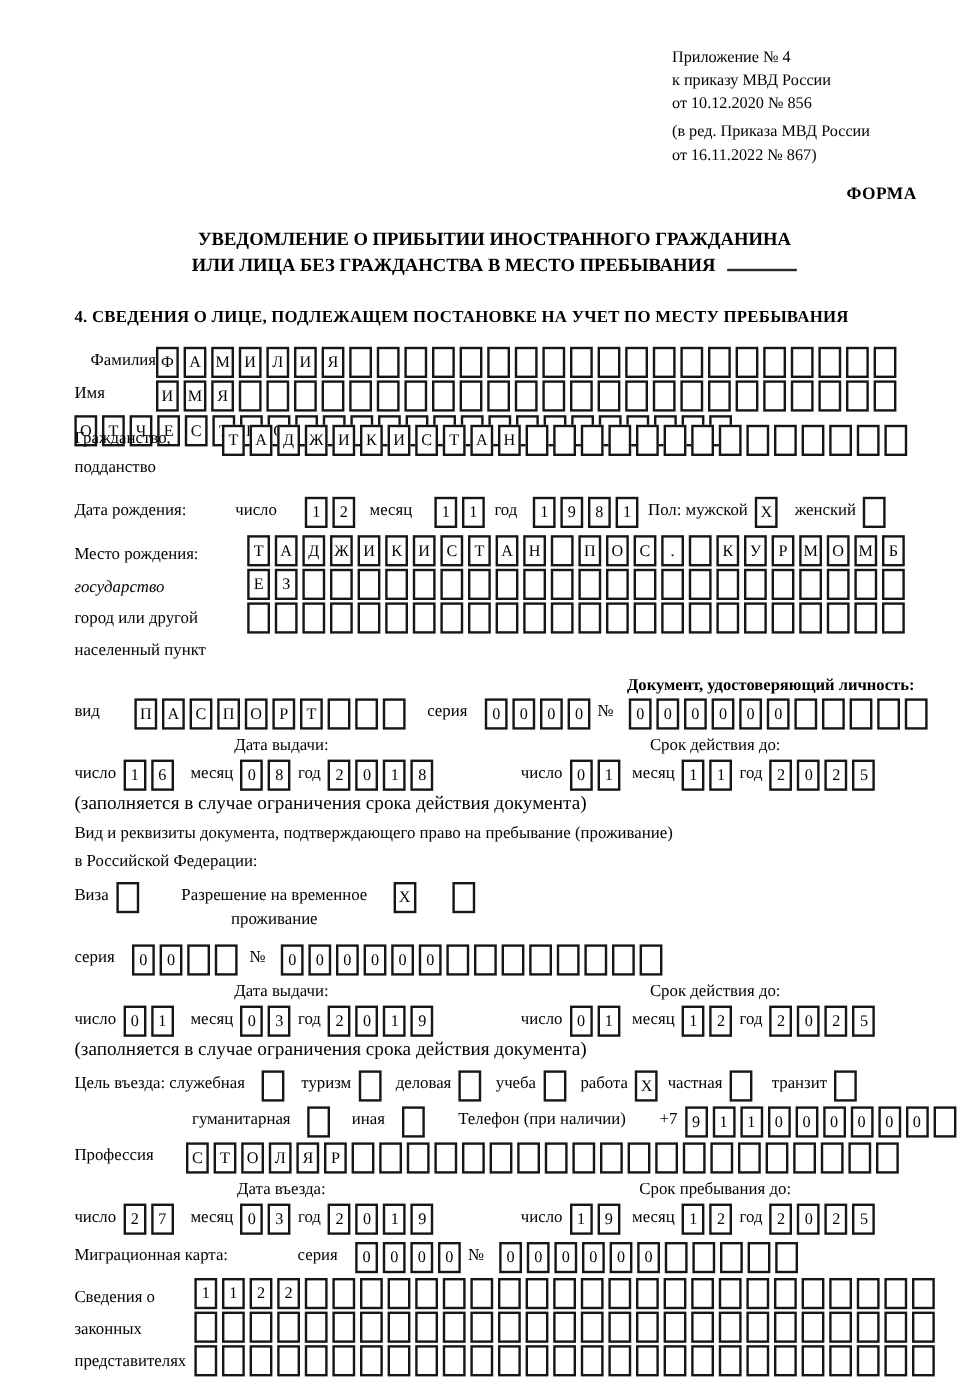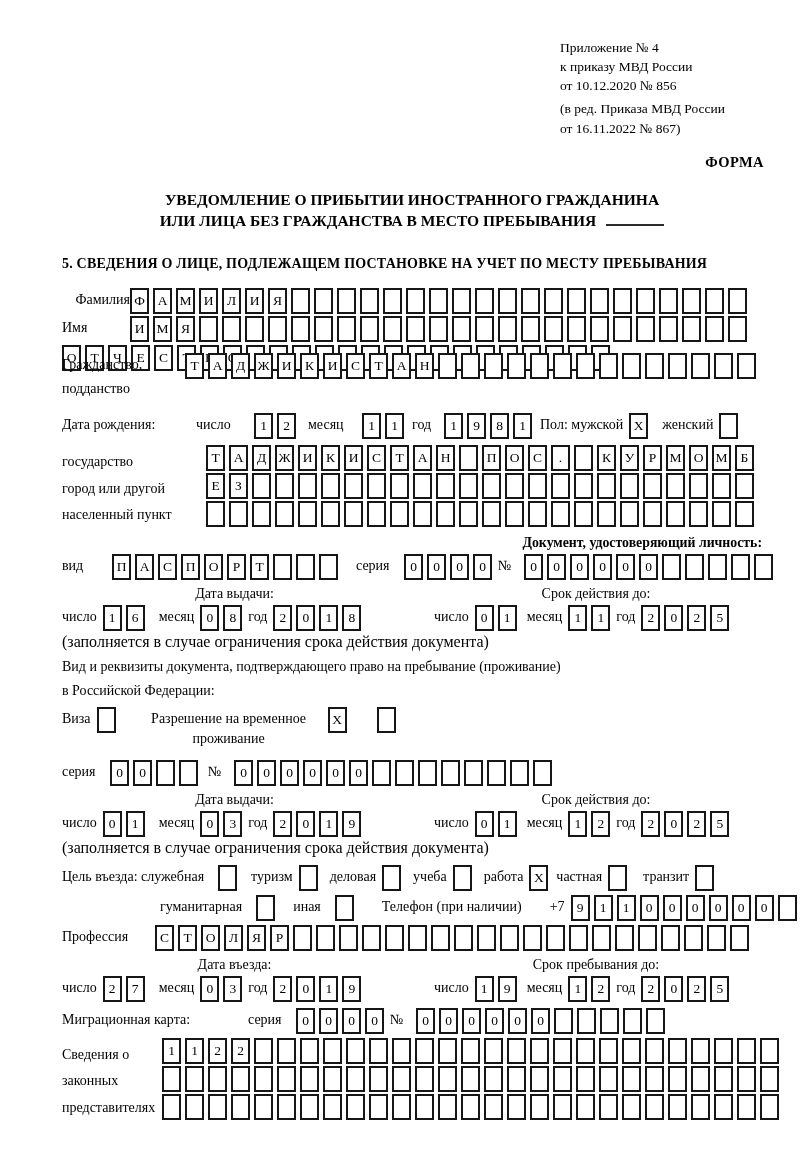--- a/index.html
+++ b/index.html
@@ -45,21 +45,21 @@
   <div class="gap">(в ред. Приказа МВД России</div>
   <div>от 16.11.2022 № 867)</div>
 </div>
 <div class="forma">ФОРМА</div>
 
 <div class="title">
   <div>УВЕДОМЛЕНИЕ О ПРИБЫТИИ ИНОСТРАННОГО ГРАЖДАНИНА</div>
   <div><span>ИЛИ ЛИЦА БЕЗ ГРАЖДАНСТВА В МЕСТО ПРЕБЫВАНИЯ</span><span class="blank-line"></span></div>
 </div>
 
-<div class="sec-head">5. СВЕДЕНИЯ О ЛИЦЕ, ПОДЛЕЖАЩЕМ ПОСТАНОВКЕ НА УЧЕТ ПО МЕСТУ ПРЕБЫВАНИЯ</div>
+<div class="sec-head">4. СВЕДЕНИЯ О ЛИЦЕ, ПОДЛЕЖАЩЕМ ПОСТАНОВКЕ НА УЧЕТ ПО МЕСТУ ПРЕБЫВАНИЯ</div>
 
 <div class="row mt16">
   <span class="lbl" style="width:68px;margin-top:4px;text-align:right;">Фамилия</span>
   <span class="cells"><span class="cell">Ф</span><span class="cell">А</span><span class="cell">М</span><span class="cell">И</span><span class="cell">Л</span><span class="cell">И</span><span class="cell">Я</span><span class="cell"></span><span class="cell"></span><span class="cell"></span><span class="cell"></span><span class="cell"></span><span class="cell"></span><span class="cell"></span><span class="cell"></span><span class="cell"></span><span class="cell"></span><span class="cell"></span><span class="cell"></span><span class="cell"></span><span class="cell"></span><span class="cell"></span><span class="cell"></span><span class="cell"></span><span class="cell"></span><span class="cell"></span><span class="cell"></span></span>
 </div>
 <div class="row mt2">
   <span class="lbl" style="width:68px;margin-top:4px;">Имя</span>
   <span class="cells"><span class="cell">И</span><span class="cell">М</span><span class="cell">Я</span><span class="cell"></span><span class="cell"></span><span class="cell"></span><span class="cell"></span><span class="cell"></span><span class="cell"></span><span class="cell"></span><span class="cell"></span><span class="cell"></span><span class="cell"></span><span class="cell"></span><span class="cell"></span><span class="cell"></span><span class="cell"></span><span class="cell"></span><span class="cell"></span><span class="cell"></span><span class="cell"></span><span class="cell"></span><span class="cell"></span><span class="cell"></span><span class="cell"></span><span class="cell"></span><span class="cell"></span></span>
 </div>
 <div class="row mt3">
@@ -82,21 +82,22 @@
   <span class="kv" style="margin-left:4px;width:26px;">год</span>
   <span class="cells"><span class="cell">1</span><span class="cell">9</span><span class="cell">8</span><span class="cell">1</span></span>
   <span class="kv" style="margin-left:4px;">Пол: мужской</span>
   <span class="cells"><span class="cell">X</span></span>
   <span class="kv" style="margin-left:10px;">женский</span>
   <span class="cells"><span class="cell"></span></span>
 </div>
 
 <div class="row mt6">
   <span class="lbl" style="width:144px;margin-top:4px;line-height:1.9;">
-    <span style="display:block;">государство</span>
+    <span style="display:block;">Место рождения:</span>
+    <span style="display:block;font-style:italic;">государство</span>
     <span style="display:block;">город или другой</span>
     <span style="display:block;">населенный пункт</span>
   </span>
   <span>
     <span class="cells" style="display:block;"><span class="cell">Т</span><span class="cell">А</span><span class="cell">Д</span><span class="cell">Ж</span><span class="cell">И</span><span class="cell">К</span><span class="cell">И</span><span class="cell">С</span><span class="cell">Т</span><span class="cell">А</span><span class="cell">Н</span><span class="cell"></span><span class="cell">П</span><span class="cell">О</span><span class="cell">С</span><span class="cell">.</span><span class="cell"></span><span class="cell">К</span><span class="cell">У</span><span class="cell">Р</span><span class="cell">М</span><span class="cell">О</span><span class="cell">М</span><span class="cell">Б</span></span>
     <span class="cells" style="display:block;margin-top:2px;"><span class="cell">Е</span><span class="cell">З</span><span class="cell"></span><span class="cell"></span><span class="cell"></span><span class="cell"></span><span class="cell"></span><span class="cell"></span><span class="cell"></span><span class="cell"></span><span class="cell"></span><span class="cell"></span><span class="cell"></span><span class="cell"></span><span class="cell"></span><span class="cell"></span><span class="cell"></span><span class="cell"></span><span class="cell"></span><span class="cell"></span><span class="cell"></span><span class="cell"></span><span class="cell"></span><span class="cell"></span></span>
     <span class="cells" style="display:block;margin-top:2px;"><span class="cell"></span><span class="cell"></span><span class="cell"></span><span class="cell"></span><span class="cell"></span><span class="cell"></span><span class="cell"></span><span class="cell"></span><span class="cell"></span><span class="cell"></span><span class="cell"></span><span class="cell"></span><span class="cell"></span><span class="cell"></span><span class="cell"></span><span class="cell"></span><span class="cell"></span><span class="cell"></span><span class="cell"></span><span class="cell"></span><span class="cell"></span><span class="cell"></span><span class="cell"></span><span class="cell"></span></span>
   </span>
 </div>
 

